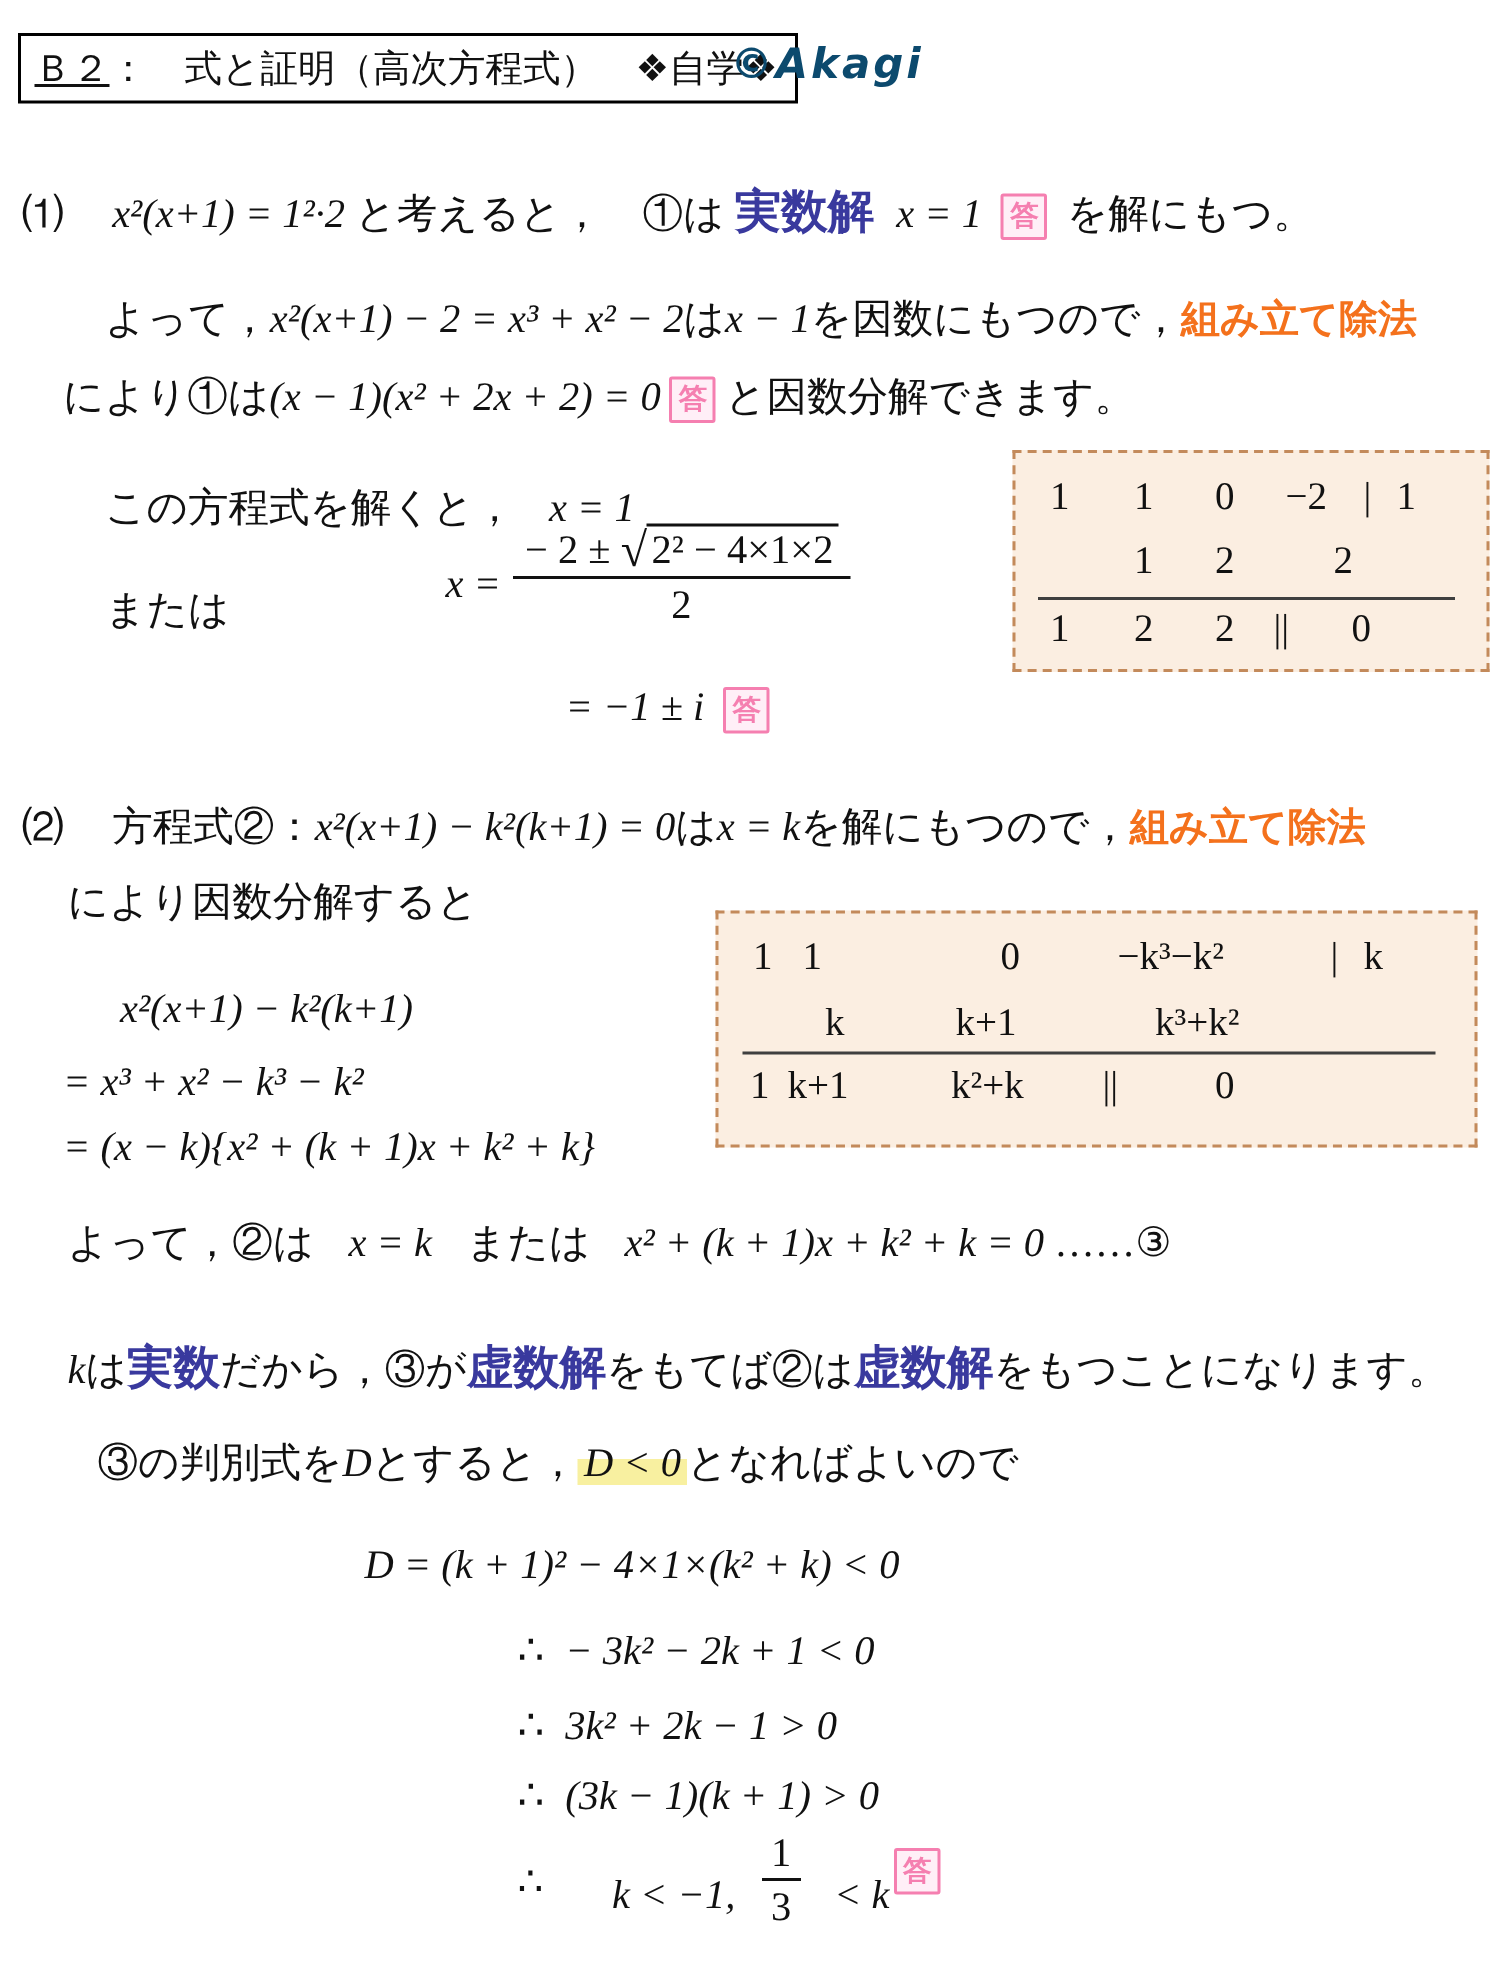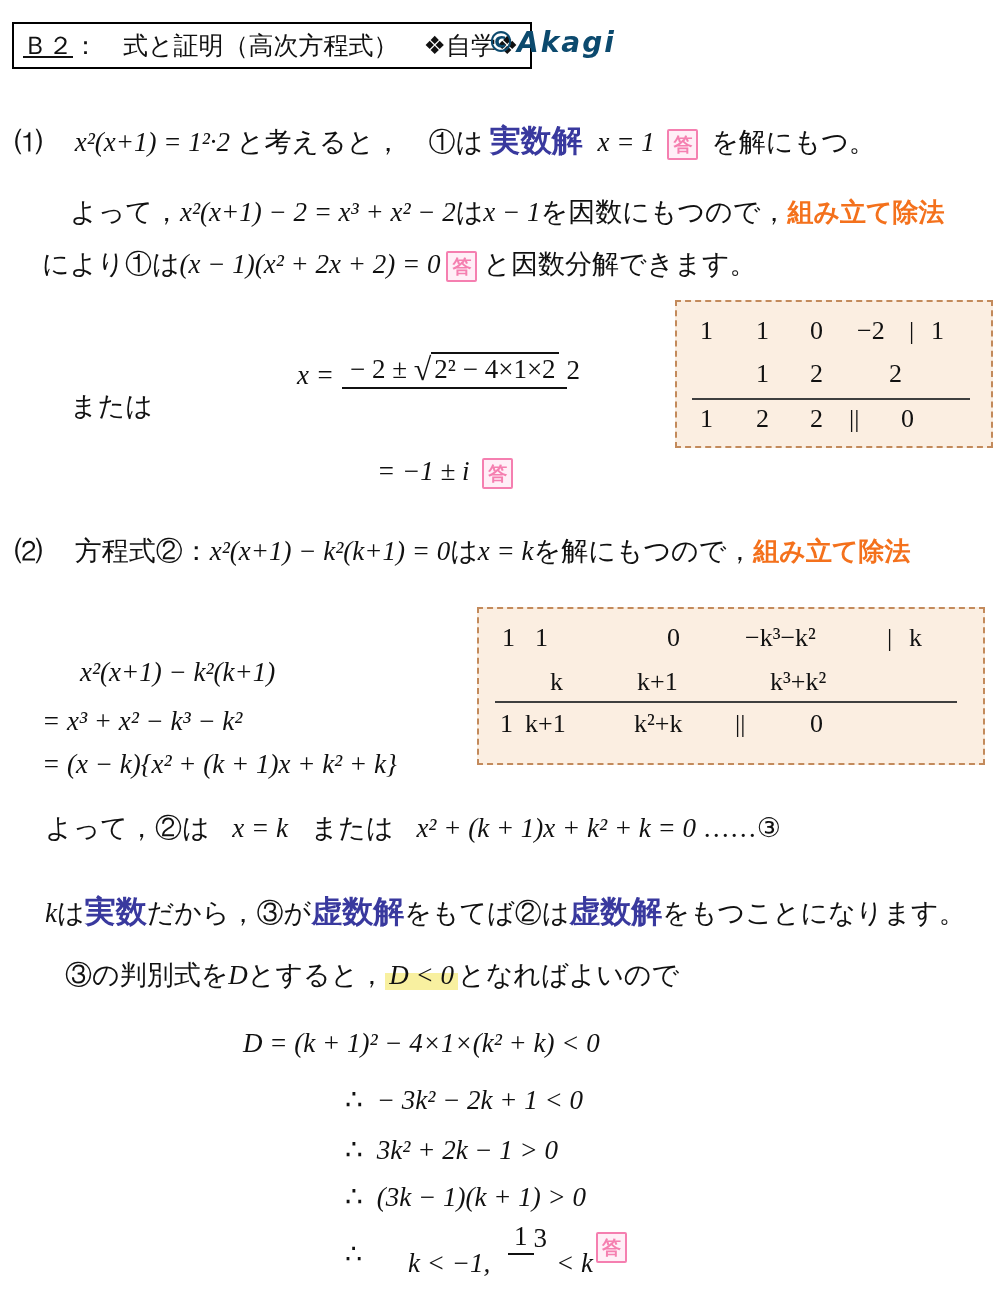--- a/index.html
+++ b/index.html
@@ -16,21 +16,21 @@
          font-size:19px;line-height:1;padding:4px 4px;border-radius:2px;vertical-align:middle;
          font-family:"Liberation Sans","DejaVu Sans",sans-serif;margin:0 6px;font-weight:bold;}
   .headbox{border:2px solid #000;padding:5px 12px 5px 9px;font-size:25px;background:#fff;}
   .u{text-decoration:underline;}
   .copy{color:#0c4a6e;font-size:28px;font-weight:bold;font-style:italic;letter-spacing:2px;
         font-family:"DejaVu Sans","Liberation Sans",sans-serif;}
   .divbox{background:#fbeee1;border:2px dashed #c38a5b;box-sizing:border-box;}
   .cell{position:absolute;font-size:26px;white-space:nowrap;
         font-family:"Liberation Serif","DejaVu Serif",serif;}
   .rule{position:absolute;height:2px;background:#3f3f3f;}
-  .frac{display:inline-flex;flex-direction:row;align-items:center;vertical-align:middle;}
+  .frac{display:inline-flex;flex-direction:column;align-items:center;vertical-align:middle;}
   .frac .fn{padding:0 8px 2px 8px;border-bottom:2px solid #111;}
   .frac .fd{padding-top:2px;}
   .rad{border-top:2px solid #111;padding:0 3px;}
   .sqrt{font-size:32px;line-height:1;transform:translateY(2px);display:inline-block;}
   .hl{background:linear-gradient(180deg,rgba(0,0,0,0) 42%, #f8f0a0 42%);padding:0 4px;}
   .ml1{margin-left:8px;} .ml2{margin-left:16px;} .ml3{margin-left:26px;}
   .frow{display:flex;flex-direction:row;align-items:center;}
   .therefore{font-size:28px;margin-right:14px;}
 </style>
 </head>
@@ -53,20 +53,24 @@
     <span>を解にもつ。</span>
   </div>
 
   <div class="abs t" style="left:70px;top:194px;">
     <span>よって，</span><span class="math">x²(x+1) − 2 = x³ + x² − 2</span><span>は</span><span class="math">x − 1</span><span>を因数にもつので，</span><span class="b-orange">組み立て除法</span>
   </div>
   <div class="abs t" style="left:42px;top:246px;">
     <span>により①は</span><span class="math">(x − 1)(x² + 2x + 2) = 0</span><span class="badge">答</span><span>と因数分解できます。</span>
   </div>
 
+  <div class="abs t" style="left:70px;top:320px;">
+    <span>この方程式を解くと，</span>
+    <span class="math ml2">x = 1</span>
+  </div>
   <div class="abs t" style="left:70px;top:388px;">または</div>
 
   <div class="abs frow t" style="left:297px;top:348px;">
     <span class="math" style="margin-right:8px;">x =</span>
     <span class="frac">
       <span class="fn">
         <span>− 2 ±</span>
         <span class="sqrt">√</span><span class="rad">2² − 4×1×2</span>
       </span>
       <span class="fd">2</span>
@@ -96,20 +100,21 @@
     <span class="cell" style="left:79px;top:102px;">2</span>
     <span class="cell" style="left:133px;top:102px;">2</span>
     <span class="cell" style="left:172px;top:102px;">||</span>
     <span class="cell" style="left:224px;top:102px;">0</span>
   </div>
 
   <div class="abs t" style="left:15px;top:533px;">
     <span>⑵</span>
     <span class="ml3">方程式②：</span><span class="math">x²(x+1) − k²(k+1) = 0</span><span>は</span><span class="math">x = k</span><span>を解にもつので，</span><span class="b-orange">組み立て除法</span>
   </div>
+  <div class="abs t" style="left:45px;top:583px;">により因数分解すると</div>
 
   <div class="abs divbox" style="left:477px;top:607px;width:508px;height:158px;">
     <span class="cell" style="left:23px;top:14px;">1</span>
     <span class="cell" style="left:56px;top:14px;">1</span>
     <span class="cell" style="left:188px;top:14px;">0</span>
     <span class="cell" style="left:266px;top:14px;">−k³−k²</span>
     <span class="cell" style="left:408px;top:14px;">|</span>
     <span class="cell" style="left:430px;top:14px;">k</span>
 
     <span class="cell" style="left:71px;top:58px;">k</span>

